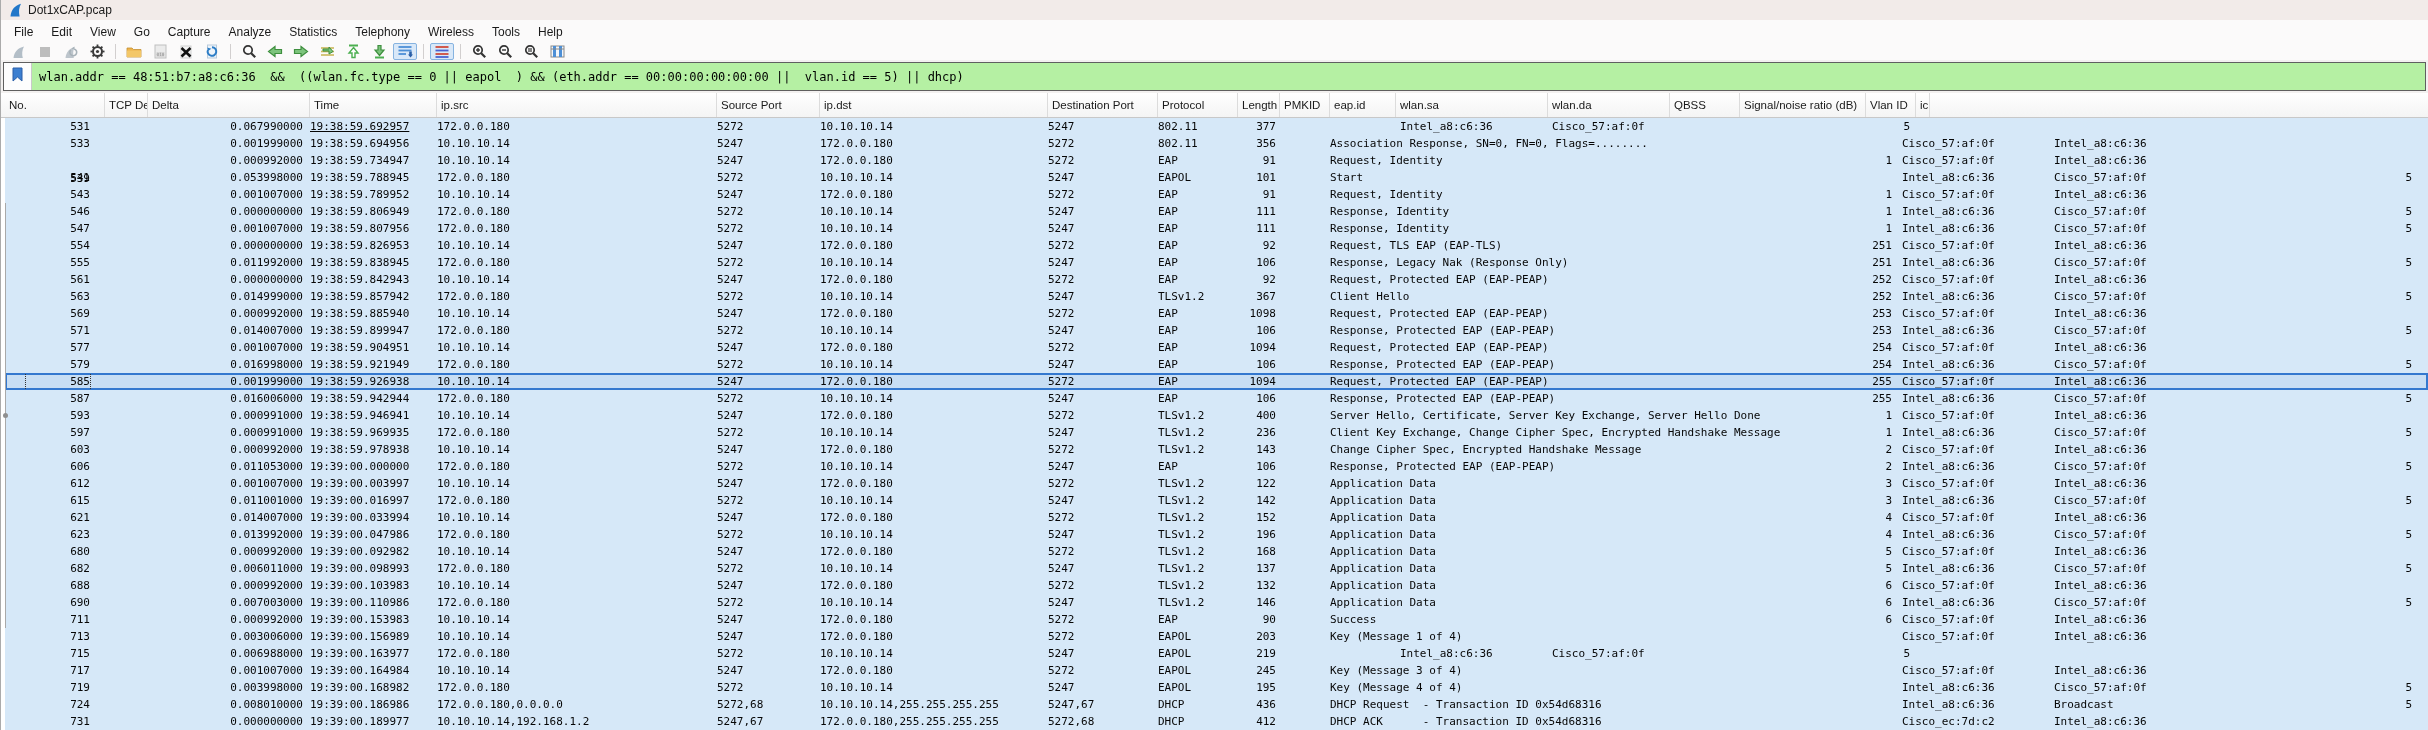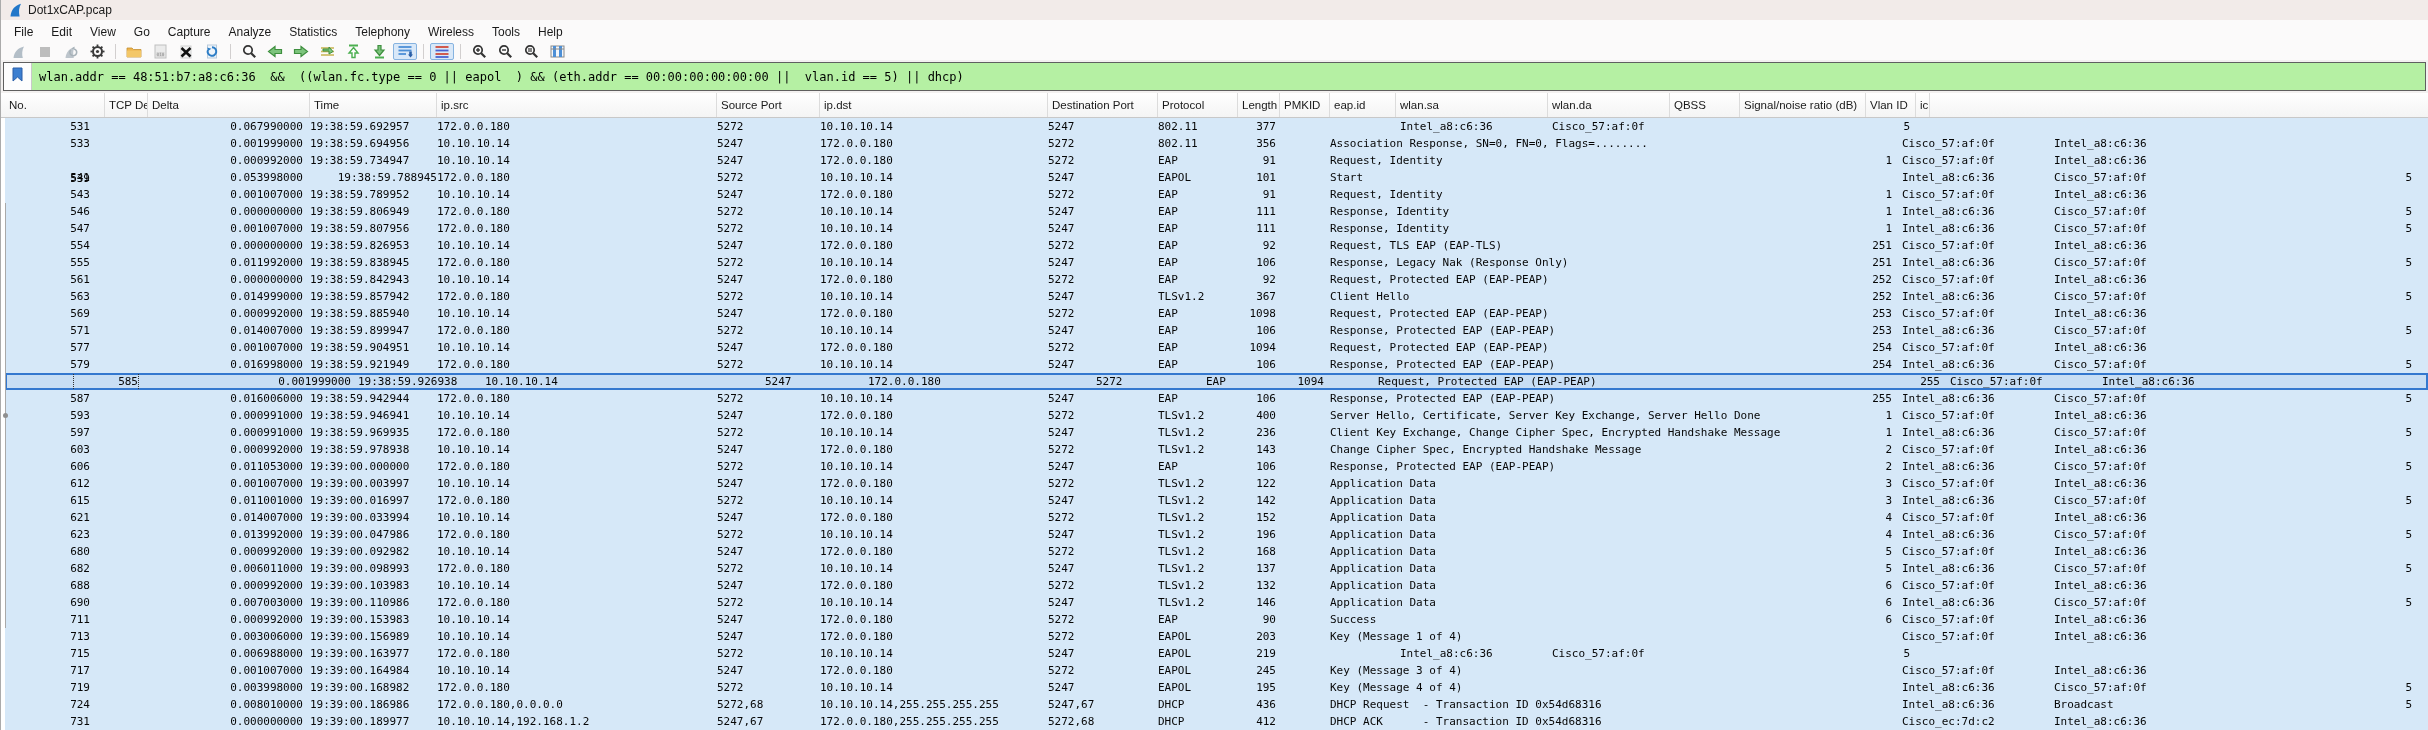--- a/index.html
+++ b/index.html
@@ -309,21 +309,21 @@
     </div>
 
   <div class="rows">
     <div class="rel-line" style="left:4px;top:85px;height:425px;"></div>
 
     <div class="rel-dot" style="left:2px;top:295px;"></div>
   <div class="prow">
         <div class="cell al-right" style="width: 100px; padding-right: 15px;">531</div>
         <div class="cell" style="width: 43px;"></div>
         <div class="cell al-right" style="width: 162px; padding-right: 7px;">0.067990000</div>
-        <div class="cell" style="width: 127px;">19:38:59.692957</div>
+        <div class="cell" style="width: 127px; text-decoration: underline;">19:38:59.692957</div>
         <div class="cell" style="width: 280px;">172.0.0.180</div>
         <div class="cell" style="width: 103px;">5272</div>
         <div class="cell" style="width: 228px;">10.10.10.14</div>
         <div class="cell" style="width: 110px;">5247</div>
         <div class="cell" style="width: 80px;">802.11</div>
         <div class="cell al-right" style="width: 42px; padding-right: 4px;">377</div>
         <div class="cell" style="width: 50px;"></div>
         <div class="cell al-right" style="width: 66px; padding-right: 6px;"></div>
         <div class="cell" style="width: 152px; padding-left: 4px;">Intel_a8:c6:36</div>
         <div class="cell" style="width: 122px; padding-left: 4px;">Cisco_57:af:0f</div>
@@ -371,21 +371,21 @@
         <div class="cell" style="width: 122px; padding-left: 4px;">Intel_a8:c6:36</div>
         <div class="cell" style="width: 70px;"></div>
         <div class="cell" style="width: 126px;"></div>
         <div class="cell al-right" style="width: 50px; padding-right: 6px;"></div>
         <div class="cell" style="width: 14px;"></div>
       </div>
       <div class="prow">
         <div class="cell al-right" style="width: 100px; padding-right: 15px;">541</div>
         <div class="cell" style="width: 43px;"></div>
         <div class="cell al-right" style="width: 162px; padding-right: 7px;">0.053998000</div>
-        <div class="cell" style="width: 127px; text-align: right;">19:38:59.788945</div>
+        <div class="cell" style="width: 127px;">19:38:59.788945</div>
         <div class="cell" style="width: 280px;">172.0.0.180</div>
         <div class="cell" style="width: 103px;">5272</div>
         <div class="cell" style="width: 228px;">10.10.10.14</div>
         <div class="cell" style="width: 110px;">5247</div>
         <div class="cell" style="width: 80px;">EAPOL</div>
         <div class="cell al-right" style="width: 42px; padding-right: 4px;">101</div>
         <div class="cell" style="width: 50px;"></div>
         <div class="cell" style="width: 502px;">Start</div>
         <div class="cell al-right" style="width: 66px; padding-right: 6px;"></div>
         <div class="cell" style="width: 152px; padding-left: 4px;">Intel_a8:c6:36</div>
@@ -620,21 +620,21 @@
         <div class="cell" style="width: 502px;">Response, Protected EAP (EAP-PEAP)</div>
         <div class="cell al-right" style="width: 66px; padding-right: 6px;">254</div>
         <div class="cell" style="width: 152px; padding-left: 4px;">Intel_a8:c6:36</div>
         <div class="cell" style="width: 122px; padding-left: 4px;">Cisco_57:af:0f</div>
         <div class="cell" style="width: 70px;"></div>
         <div class="cell" style="width: 126px;"></div>
         <div class="cell al-right" style="width: 50px; padding-right: 6px;">5</div>
         <div class="cell" style="width: 14px;"></div>
       </div>
       <div class="prow selected">
-        <div class="cell al-right" style="width: 100px; padding-right: 15px; margin-left: 48px;"><span class="no-inner no-focus">585</span></div>
+        <div class="cell al-right" style="width: 100px; padding-right: 15px;"><span class="no-inner no-focus">585</span></div>
         <div class="cell" style="width: 43px;"></div>
         <div class="cell al-right" style="width: 162px; padding-right: 7px;">0.001999000</div>
         <div class="cell" style="width: 127px;">19:38:59.926938</div>
         <div class="cell" style="width: 280px;">10.10.10.14</div>
         <div class="cell" style="width: 103px;">5247</div>
         <div class="cell" style="width: 228px;">172.0.0.180</div>
         <div class="cell" style="width: 110px;">5272</div>
         <div class="cell" style="width: 80px;">EAP</div>
         <div class="cell al-right" style="width: 42px; padding-right: 4px;">1094</div>
         <div class="cell" style="width: 50px;"></div>

